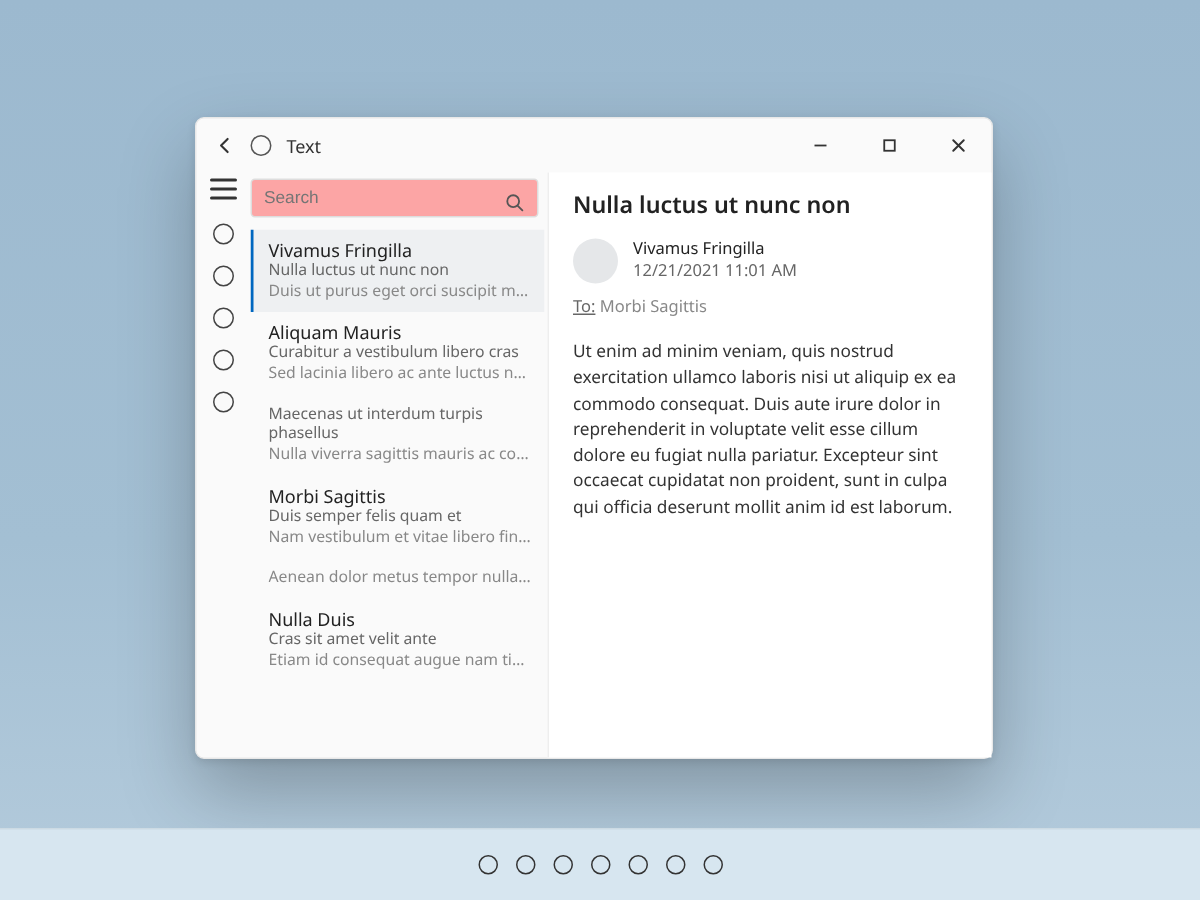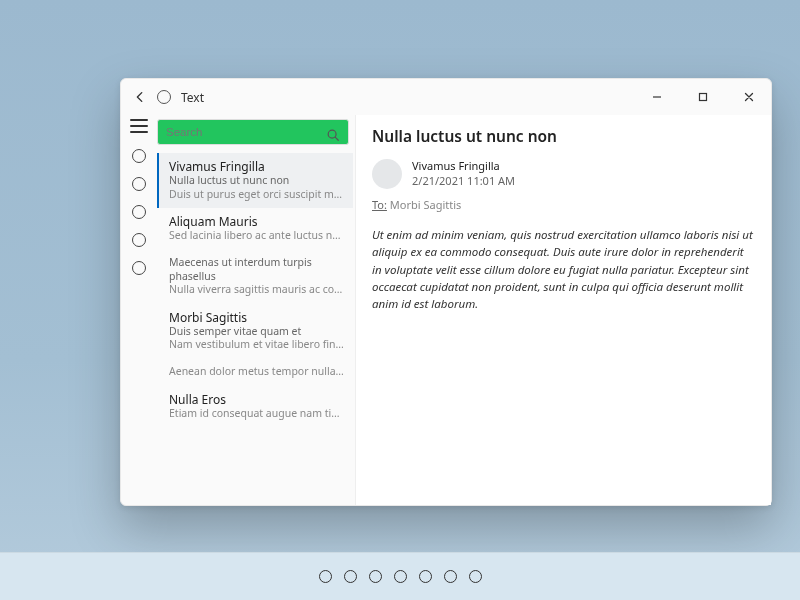--- a/index.html
+++ b/index.html
@@ -7,22 +7,22 @@
   body {
     background: #a0bcd0;
     position: relative;
   }
   .desktop {
     width: 800px; height: 600px; position: relative;
     background: linear-gradient(180deg, #9cb9cf 0%, #a3bfd3 60%, #b4cbdc 100%);
   }
   .window {
     position: absolute;
-    left: 120px; top: 78px;
-    width: 652px; height: 428px;
+    left: 130px; top: 78px;
+    width: 532px; height: 428px;
     background: #fafafa;
     border-radius: 6px;
     box-shadow: 0 22px 50px rgba(0,0,0,0.25), 0 2px 6px rgba(0,0,0,0.1);
     display: flex; flex-direction: column;
     border: 1px solid #e8e8e8;
   }
   .titlebar {
     height: 36px;
     display: flex; align-items: center;
     padding: 0 4px 0 12px;
@@ -47,21 +47,21 @@
   .hamburger div { height: 1.6px; background:#333; border-radius:1px;}
   .nav-dot { width: 14px; height: 14px; border:1.6px solid #444; border-radius:50%; cursor:pointer; }
   .listcol {
     width: 198px;
     display:flex; flex-direction:column;
     padding-top: 4px;
     padding-right: 2px;
   }
   .searchbox {
     display:flex; align-items:center;
-    background:#22c55e;
+    background:#fca5a5;
     border:1px solid #ddd;
     border-radius:3px;
     height:26px;
     margin: 0 4px 8px 0;
     padding: 0 8px;
   }
   .searchbox input {
     border:none; outline:none; flex:1; font-size:11.5px; background:transparent; color:#333;
   }
   .searchbox .sicon { width:14px; height:14px; }
@@ -88,21 +88,21 @@
   }
   .detail h2 { font-size: 15.5px; font-weight:600; color:#222; margin-bottom:12px;}
   .meta { display:flex; gap:10px; margin-bottom:8px;}
   .avatar { width:30px; height:30px; border-radius:50%; background:#e5e7e9; }
   .meta-text { font-size:11px; line-height:1.35;}
   .meta-text .from { color:#222; }
   .meta-text .date { color:#666; }
   .toline { font-size:11px; margin-bottom:14px;}
   .toline .lbl { color:#666;text-decoration:underline; }
   .toline .val { color:#888; }
-  .content { font-size:11.5px; line-height:1.5; color:#333;font-style:italic; }
+  .content { font-size:11.5px; line-height:1.5; color:#333; }
   .bottombar {
     position:absolute; left:0; right:0; bottom:0; height:48px;
     background:#d7e6f0;
     border-top:1px solid rgba(0,0,0,0.05);
     display:flex; align-items:center; justify-content:center; gap:12px;
   }
   .bb-dot { width:13px; height:13px; border:1.6px solid #333; border-radius:50%; cursor:pointer;}
 </style>
 </head>
 <body>
@@ -163,48 +163,50 @@
           </span>
         </div>
         <div class="list" id="list">
             <div class="item selected">
               <div class="t">Vivamus Fringilla</div>
               <div class="s1">Nulla luctus ut nunc non</div>
               <div class="s2">Duis ut purus eget orci suscipit malesuada</div>
             </div>
             <div class="item">
               <div class="t">Aliquam Mauris</div>
+              <div class="s1">Curabitur a vestibulum libero cras</div>
               <div class="s2">Sed lacinia libero ac ante luctus nec interdum</div>
             </div>
             <div class="item">
               <div class="s1">Maecenas ut interdum turpis phasellus</div>
               <div class="s2">Nulla viverra sagittis mauris ac convallis</div>
             </div>
             <div class="item">
               <div class="t">Morbi Sagittis</div>
-              <div class="s1">Duis semper vitae quam et</div>
+              <div class="s1">Duis semper felis quam et</div>
               <div class="s2">Nam vestibulum et vitae libero finibus et</div>
             </div>
             <div class="item">
               <div class="s2">Aenean dolor metus tempor nulla ac dapibus</div>
             </div>
             <div class="item">
-              <div class="t">Nulla Eros</div>
+              <div class="t">Nulla Duis</div>
+              <div class="s1">Cras sit amet velit ante</div>
               <div class="s2">Etiam id consequat augue nam tincidunt</div>
             </div>
           </div>
       </div>
 
       <div class="detail">
         <h2>Nulla luctus ut nunc non</h2>
         <div class="meta">
           <div class="avatar"></div>
           <div class="meta-text">
             <div class="from">Vivamus Fringilla</div>
-            <div class="date">2/21/2021 11:01 AM</div>
+            <div class="date">12/21/2021 11:01 AM</div>
           </div>
         </div>
         <div class="toline">
           <span class="lbl">To:</span>
           <span class="val">Morbi Sagittis</span>
         </div>
         <div class="content">Ut enim ad minim veniam, quis nostrud exercitation ullamco laboris nisi ut aliquip ex ea commodo consequat. Duis aute irure dolor in reprehenderit in voluptate velit esse cillum dolore eu fugiat nulla pariatur. Excepteur sint occaecat cupidatat non proident, sunt in culpa qui officia deserunt mollit anim id est laborum.</div>
       </div>
     </div>
   </div>

